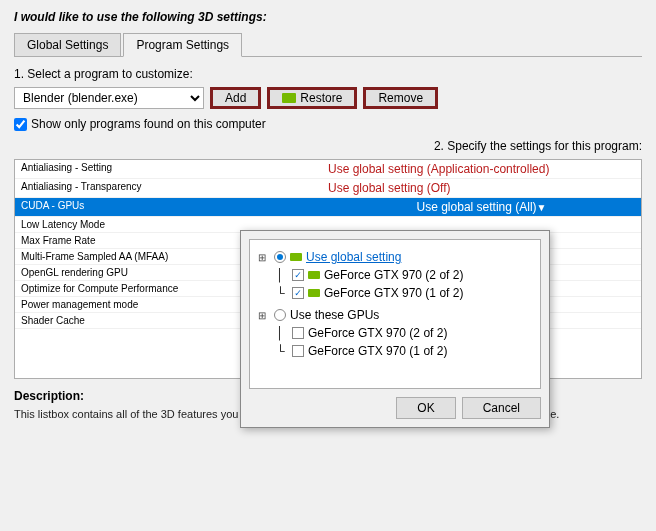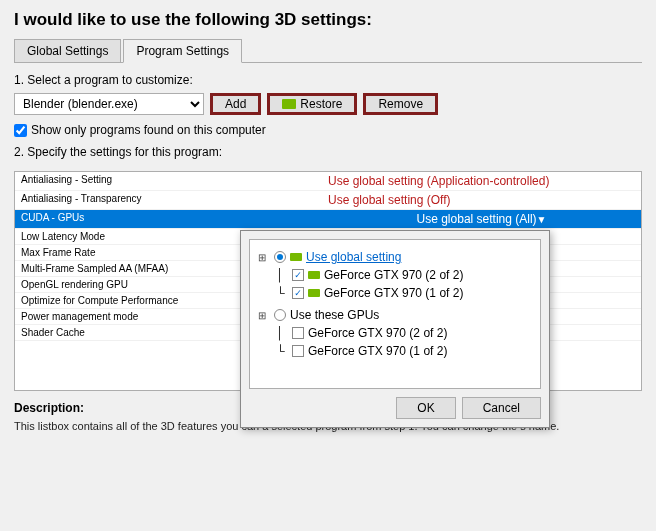--- a/index.html
+++ b/index.html
@@ -13,22 +13,23 @@
     }
     .main-panel {
       background: #f0f0f0;
       padding: 10px 14px 10px 14px;
       width: 100%;
       height: 100%;
       position: relative;
     }
     .main-title {
       font-weight: bold;
-      font-size: 17px;
+      font-size: 12px;
       margin-bottom: 8px;
+      font-style: italic;
     }
     .tabs {
       display: flex;
       border-bottom: 1px solid #adadad;
       margin-bottom: 10px;
     }
     .tab {
       padding: 4px 12px;
       border: 1px solid #adadad;
       background: #e1e1e1;
@@ -84,21 +85,22 @@
     }
     .checkbox-row {
       display: flex;
       align-items: center;
       gap: 4px;
       margin-bottom: 8px;
       font-size: 12px;
     }
     .section-label2 {
       font-size: 12px;
-      margin-bottom: 12px;
+      margin-bottom: 6px;
+      text-align: right;
     }
     .settings-table {
       width: 100%;
       border: 1px solid #adadad;
       background: #fff;
       height: 220px;
       overflow-y: auto;
     }
     .table-header {
       display: flex;

